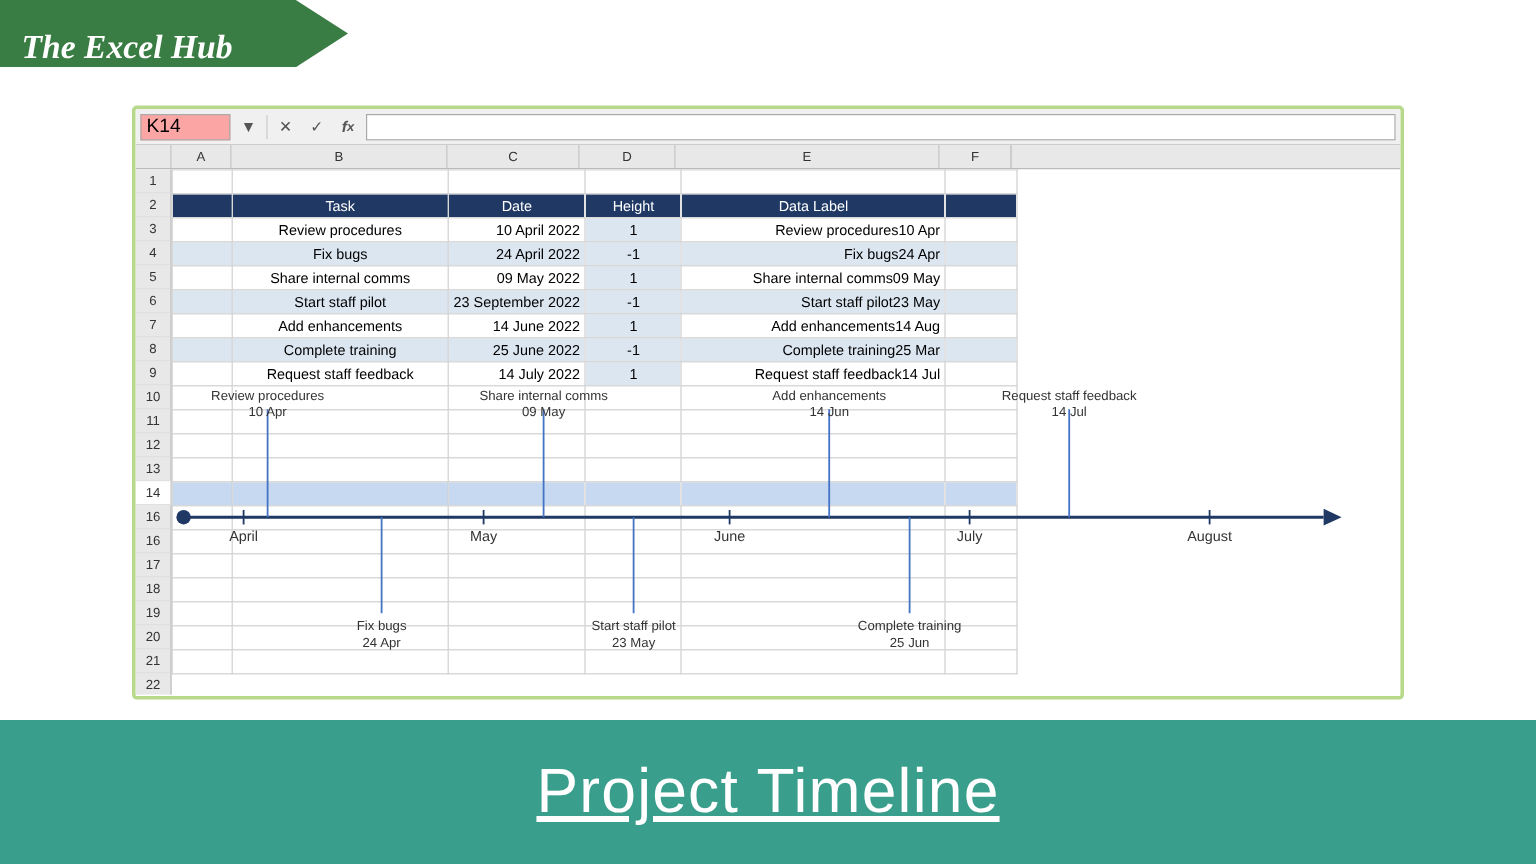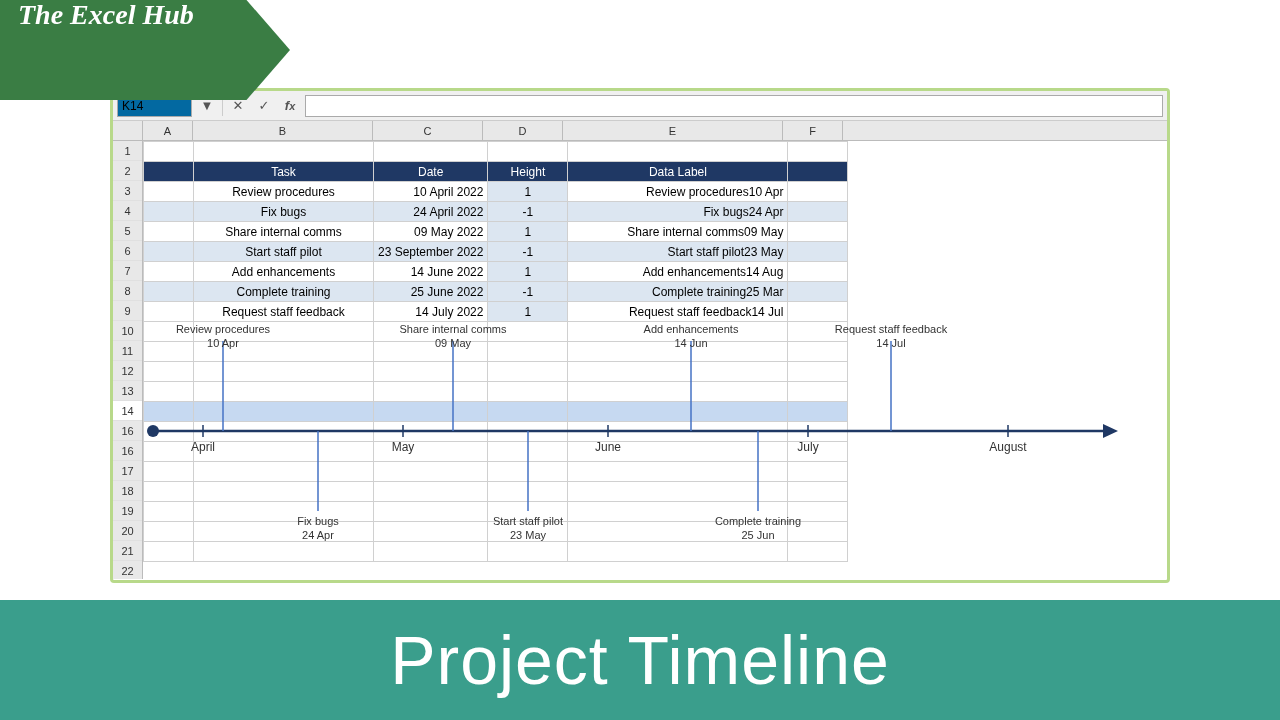--- a/index.html
+++ b/index.html
@@ -2,24 +2,24 @@
 <html><head>
   <meta charset="utf-8">
   <style>
     * { margin: 0; padding: 0; box-sizing: border-box; }
     body { width: 1280px; height: 720px; overflow: hidden; background: #fff; font-family: Arial, sans-serif; }
 
     
     #header {
       position: absolute;
       top: 0; left: 0;
-      width: 290px; height: 100px;
+      width: 290px; height: 56px;
       background: #3a7d44;
       clip-path: polygon(0 0, 85% 0, 100% 50%, 85% 100%, 0 100%);
-      display: flex; align-items: flex-start; padding-left: 18px;
+      display: flex; align-items: flex-end; padding-left: 18px;
       z-index: 10;
     }
     #header-text {
       color: #fff;
       font-size: 28px;
       font-weight: bold;
       font-style: italic;
       font-family: Georgia, serif;
       line-height: 1.1;
     }
@@ -42,22 +42,22 @@
       height: 30px;
       background: #f0f0f0;
       border-bottom: 1px solid #ccc;
       padding: 0 4px;
       gap: 4px;
     }
     #cell-ref-box {
       width: 75px;
       height: 22px;
       border: 1px solid #aaa;
-      background: #0369a1;
-      font-size: 12px;
+      background: #fca5a5;
+      font-size: 16px;
       padding: 0 4px;
       display: flex; align-items: center;
     }
     .formula-btn {
       width: 22px; height: 22px;
       display: flex; align-items: center; justify-content: center;
       font-size: 13px; color: #555; cursor: pointer;
       background: none; border: none;
     }
     #formula-input {
@@ -146,23 +146,24 @@
     
     #footer {
       position: absolute;
       bottom: 0; left: 0;
       width: 1280px; height: 120px;
       background: #3a9e8c;
       display: flex; align-items: center; justify-content: center;
     }
     #footer-text {
       color: #fff;
-      font-size: 68px;
+      font-size: 52px;
       font-weight: 300;
       letter-spacing: 1px;
+      text-decoration: underline;
     }
   </style>
 </head>
 <body>
 
 <div id="header">
   <span id="header-text">The Excel Hub</span>
 </div>
 
 <div id="excel-container">

